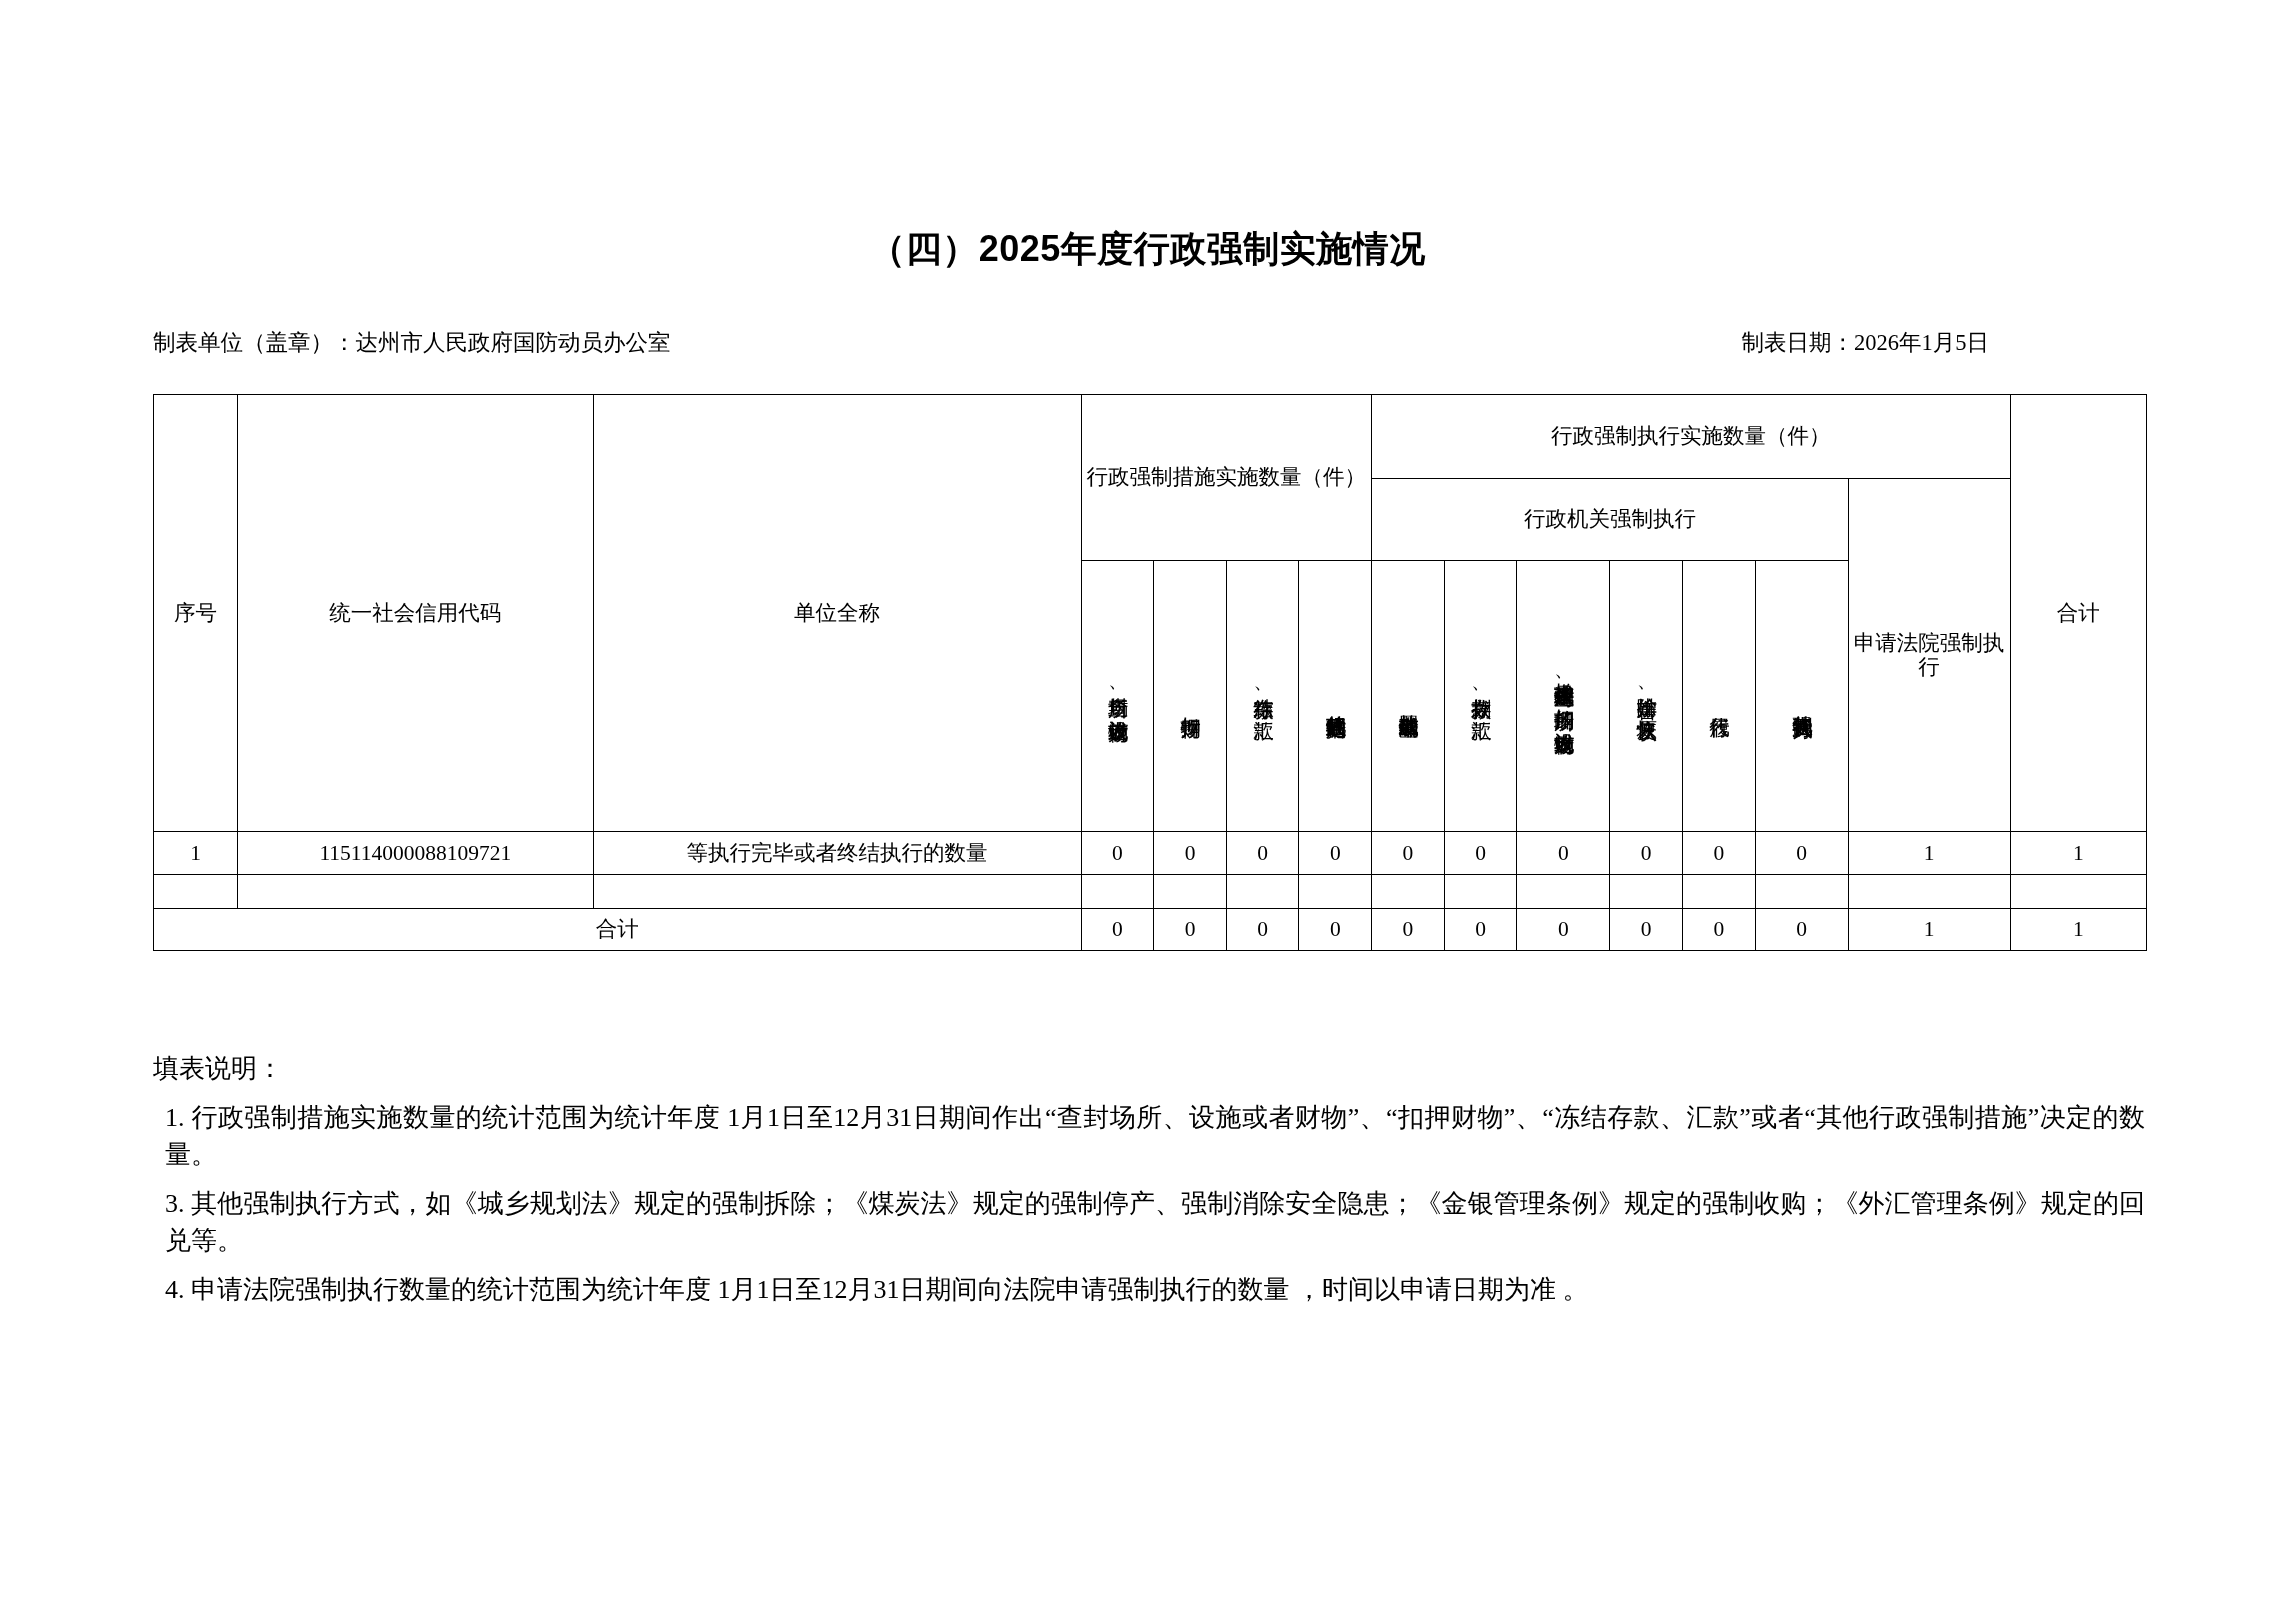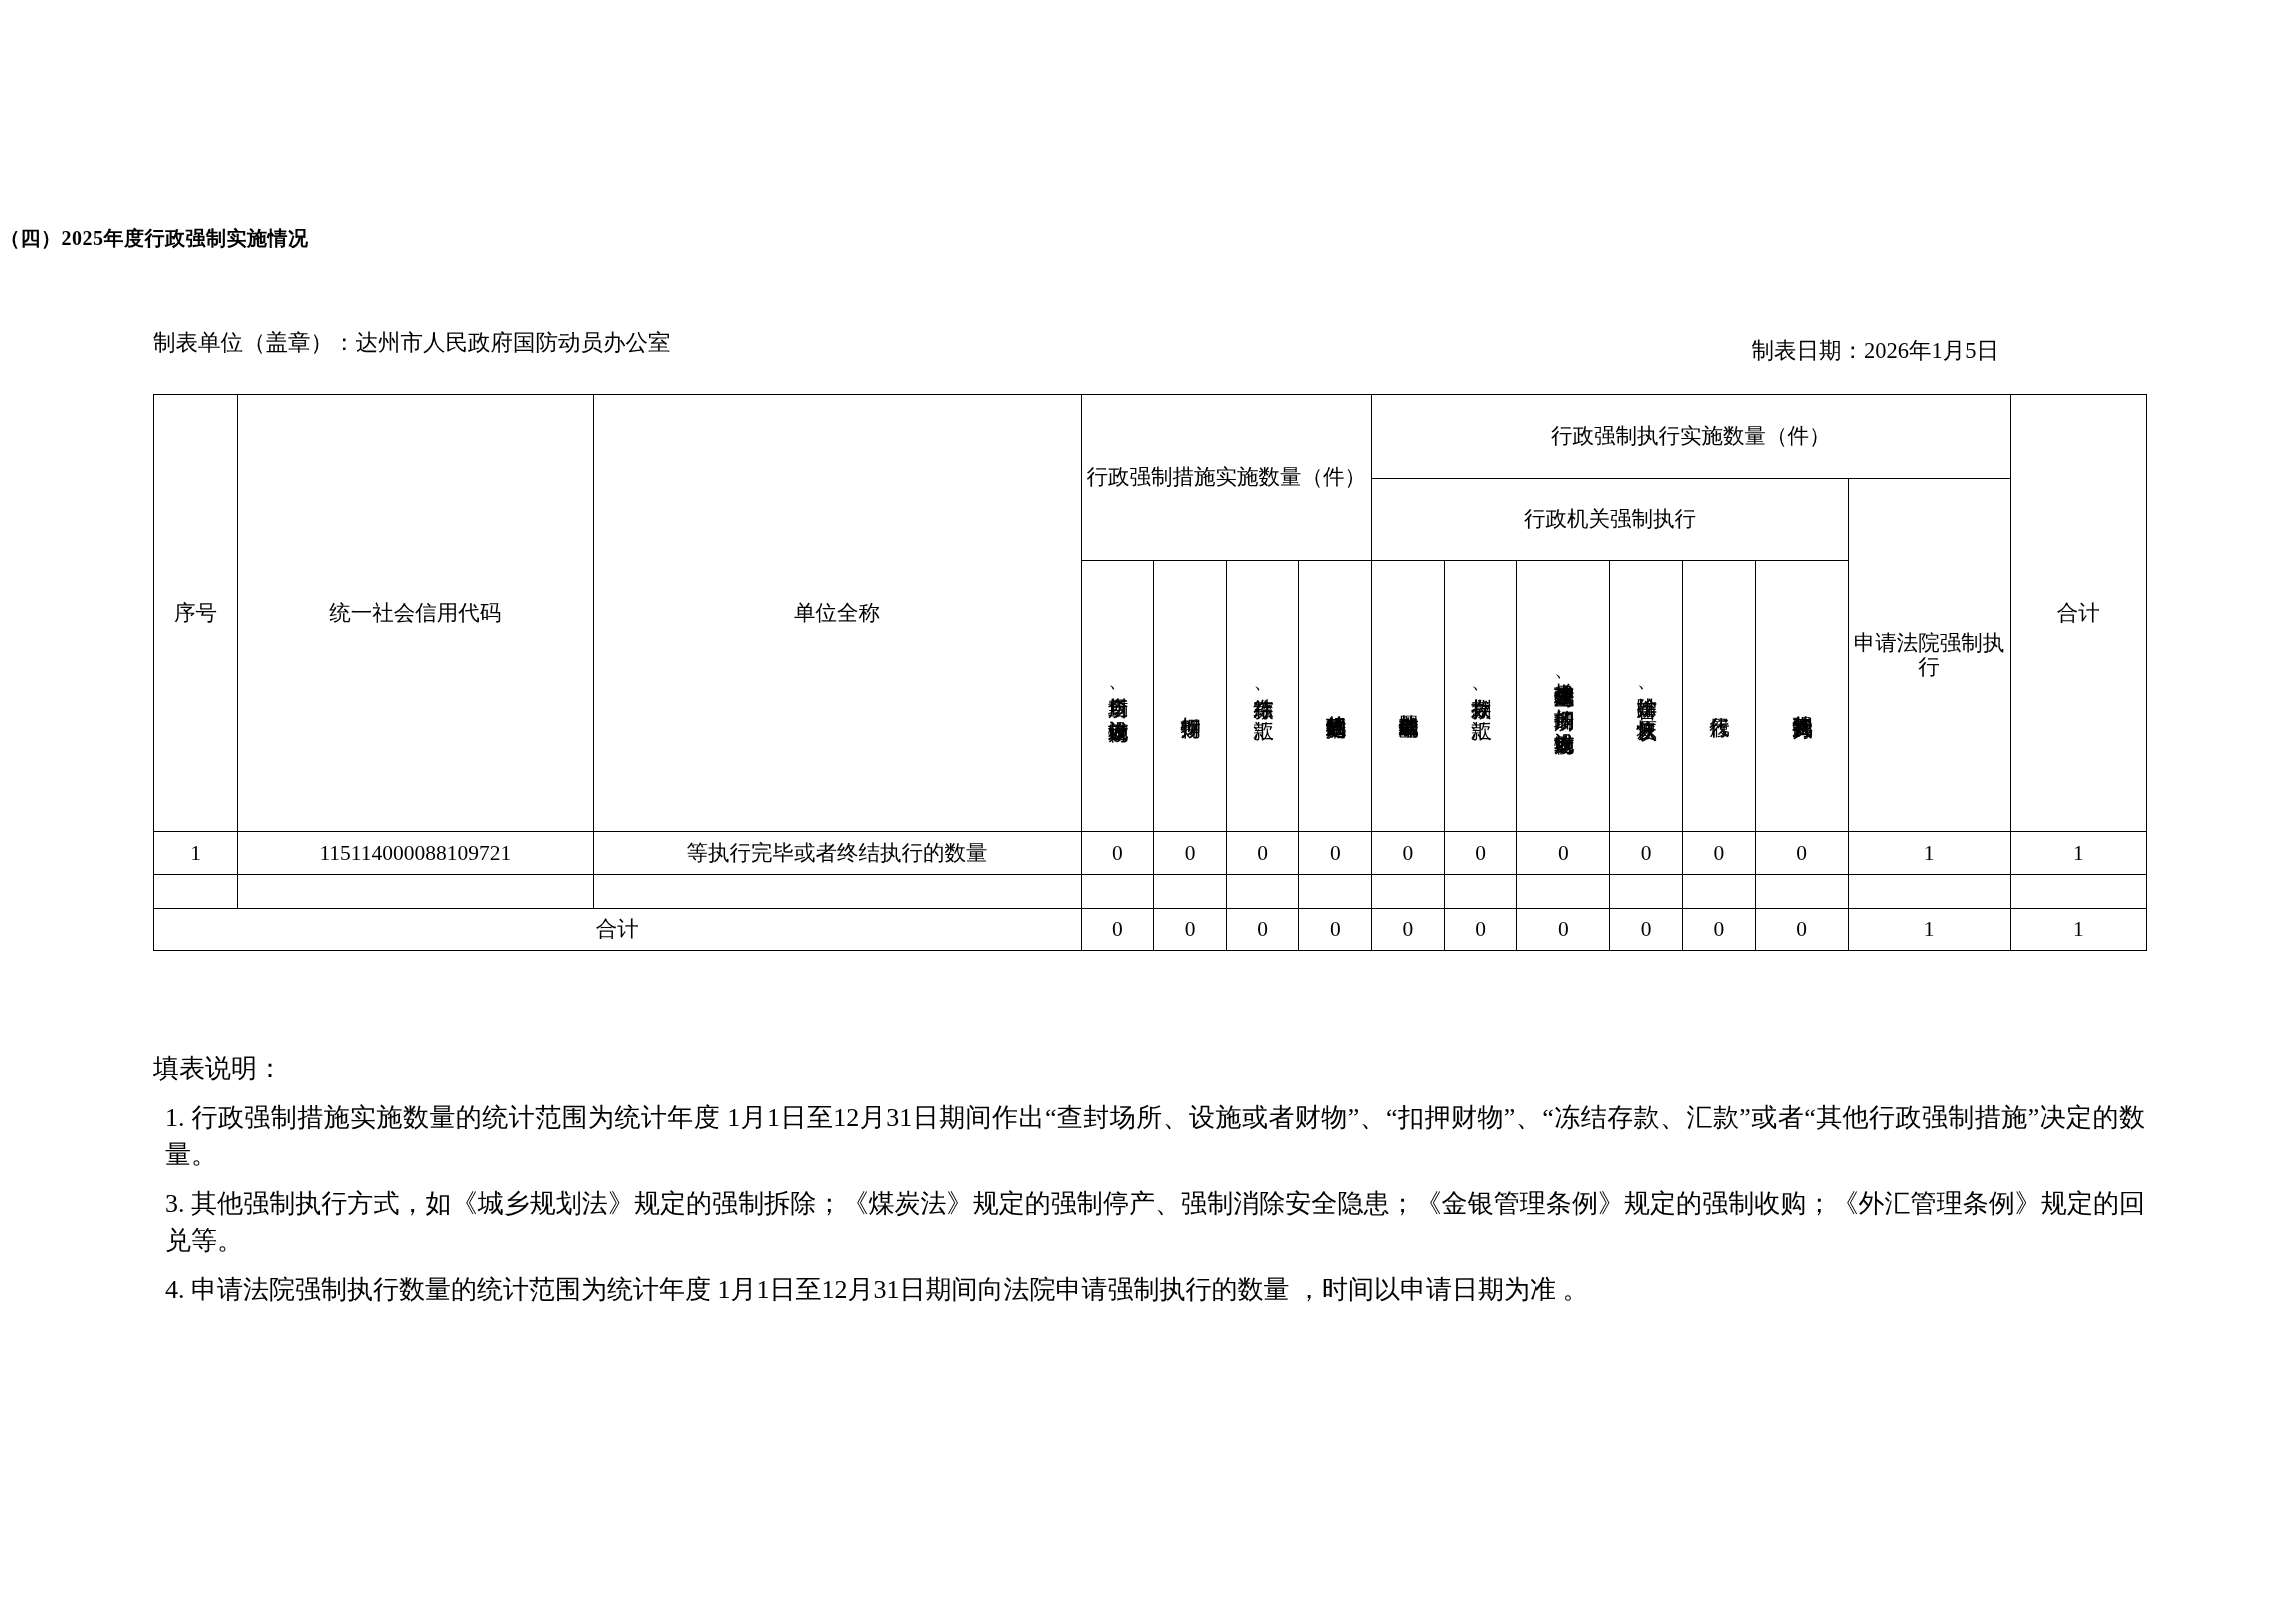--- a/index.html
+++ b/index.html
@@ -21,46 +21,46 @@
     width: 2295px;
     height: 1623px;
     padding: 0;
     box-sizing: border-box;
   }
   .doc-title {
     position: absolute;
     left: 0;
     top: 225px;
     width: 2295px;
-    font-size: 20px;
+    text-align: center;
+    font-size: 36px;
     font-weight: bold;
     letter-spacing: 0.5px;
-    font-family: Liberation Serif, serif;
+    font-family: Liberation Sans, sans-serif;
   }
   .meta-row {
     position: absolute;
     left: 153px;
     top: 327px;
     width: 1989px;
     height: 31px;
   }
   .meta-left {
     position: absolute;
     left: 0;
     top: 0;
     font-size: 22.5px;
     white-space: nowrap;
   }
   .meta-right {
     position: absolute;
-    right: 143px;
+    right: 153px;
     top: 0;
     font-size: 22.5px;
     white-space: nowrap;
-    margin-top: 8px;
   }
   table.main {
     position: absolute;
     left: 153px;
     top: 394px;
     border-collapse: collapse;
     table-layout: fixed;
     width: 1994px;
     font-size: 20.4px;
   }

